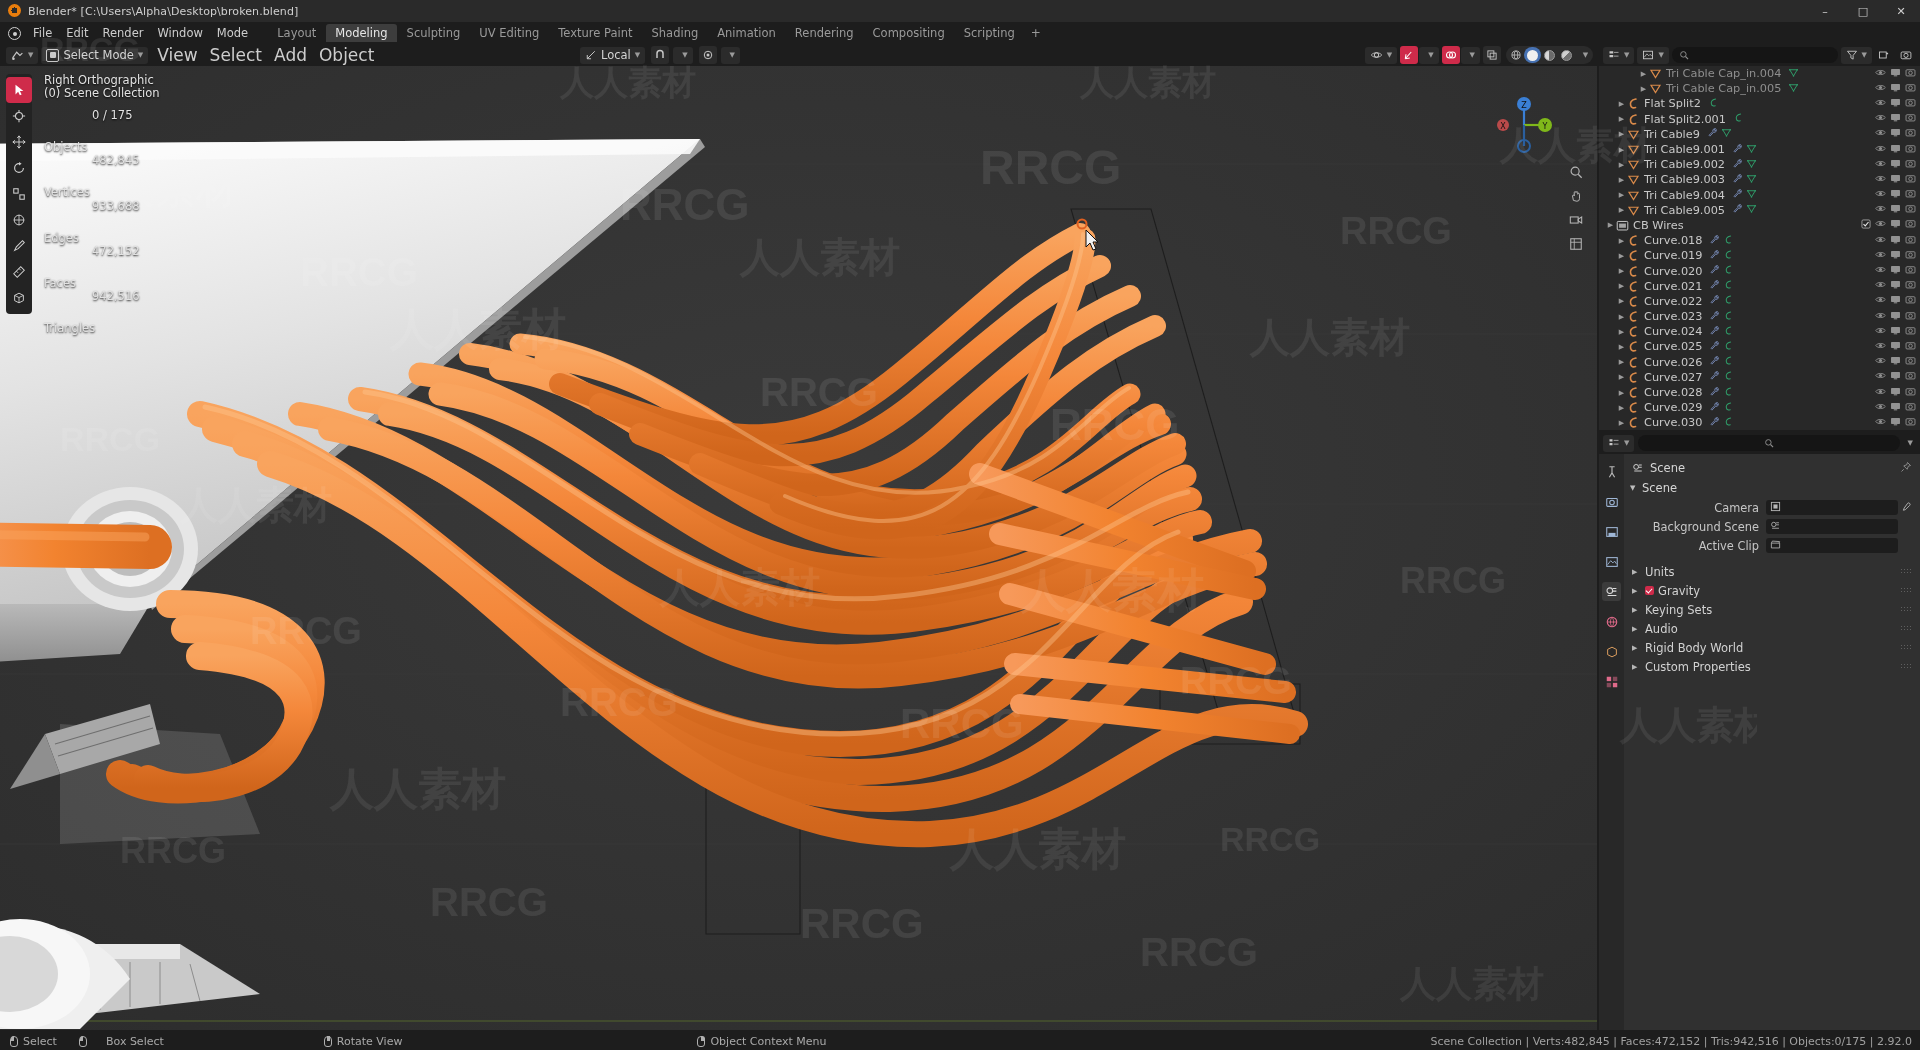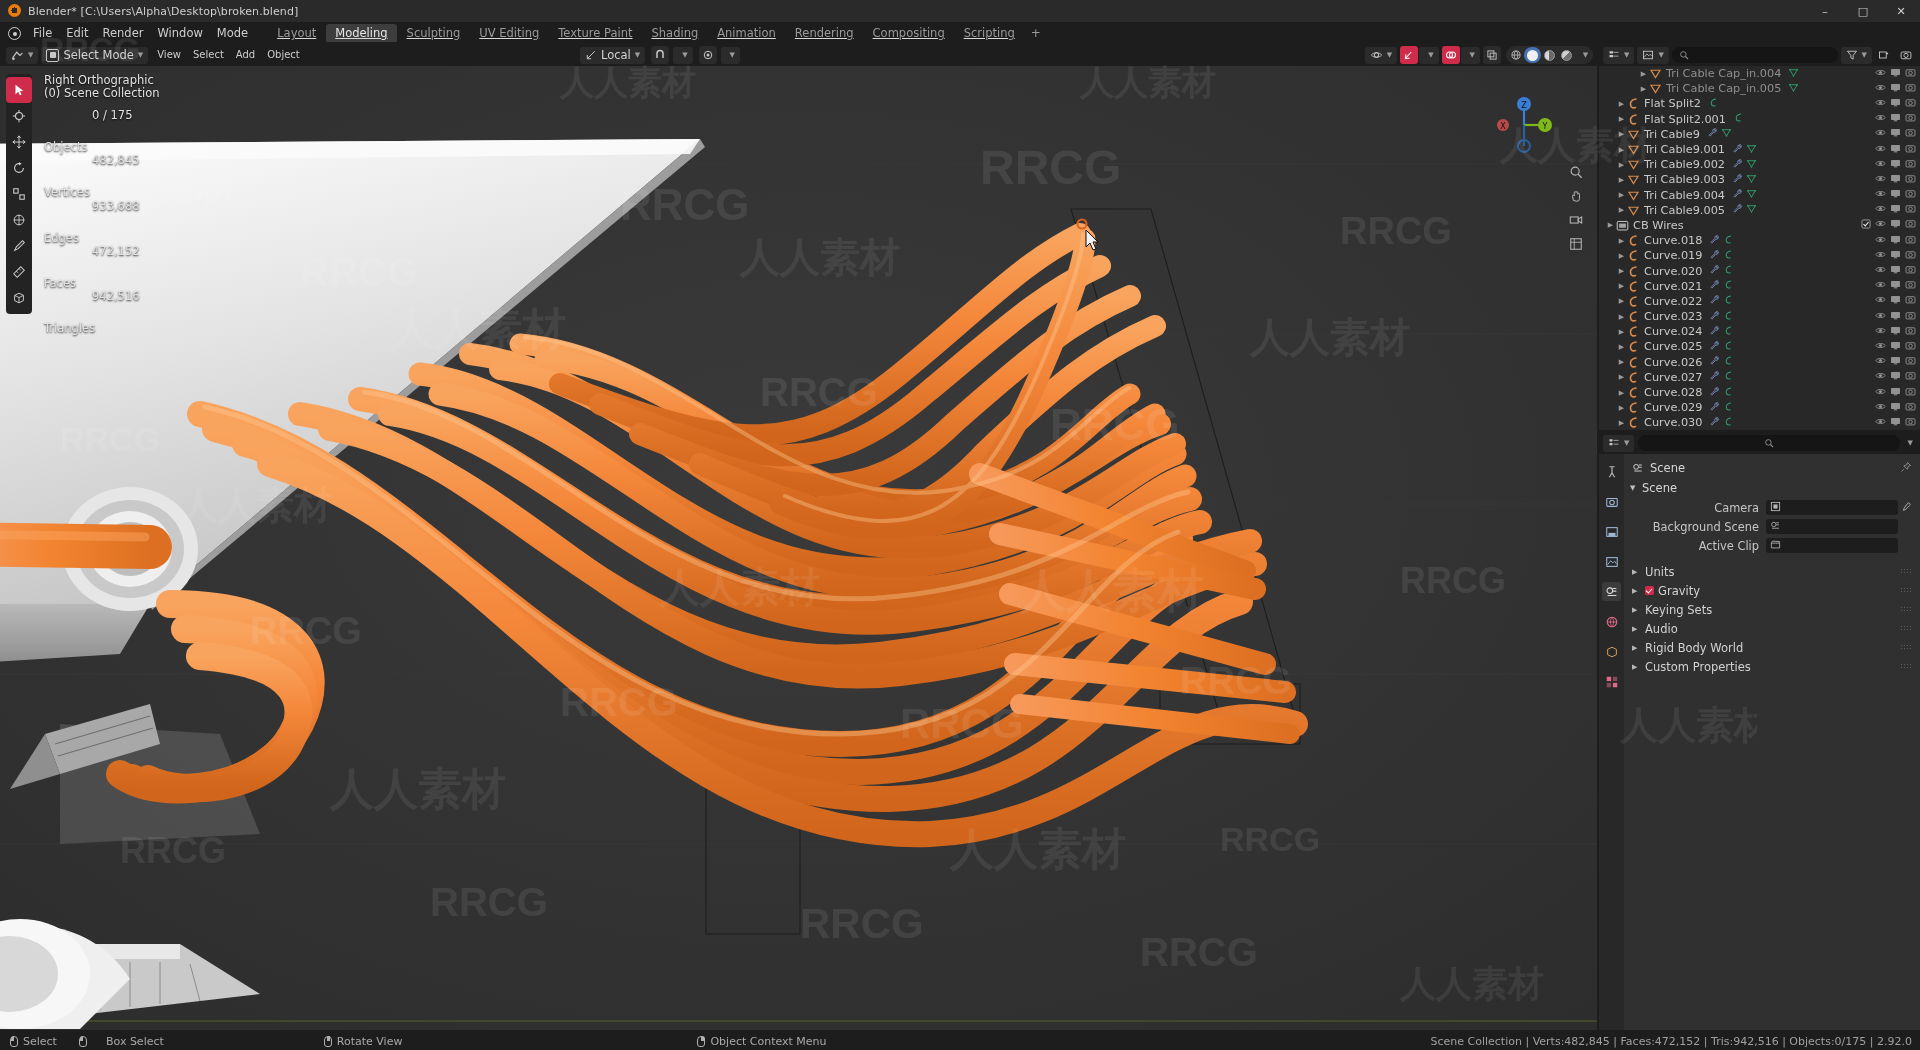--- a/index.html
+++ b/index.html
@@ -32,21 +32,21 @@
     position:absolute; left:0; top:22px; width:1920px; height:22px;
     background:#1d1d1d; display:flex; align-items:center;
   }
   .blender-logo { width:22px;height:20px;margin-left:4px;position:relative;flex:0 0 auto; }
   .blender-logo .bl { position:absolute; left:4px; top:4px; width:13px;height:13px;border-radius:50%;
       border:1.6px solid #d0d0d0; }
   .blender-logo .bl:after { content:""; position:absolute; left:3.5px; top:3.5px; width:4px;height:4px;
       border-radius:50%; background:#d0d0d0; }
   .menus { display:flex; align-items:center; height:22px; }
   .menu-item { padding:0 7px; height:22px; line-height:22px; font-size:11.5px; color:#cdcdcd; cursor:default; }
-  .ws-tabs { display:flex; align-items:center; height:22px; margin-left:13px;text-decoration:underline; }
+  .ws-tabs { display:flex; align-items:center; height:22px; margin-left:13px; }
   .ws-tab {
     padding:0 9px; height:18px; line-height:18px; font-size:11.5px; color:#9a9a9a;
     border-radius:3px 3px 0 0; margin-right:1px; cursor:default;
   }
   .ws-tab.active { background:#3d3d3d; color:#e6e6e6; }
   .ws-add { color:#9a9a9a; padding:0 6px; font-size:12px; line-height:18px; }
 
   
   .viewport {
     position:absolute; left:0; top:44px; width:1597px; height:986px;
@@ -54,21 +54,21 @@
   }
   .vp-header {
     position:absolute; left:0; top:0; width:1597px; height:22px;
     background:#1d1d1d; display:flex; align-items:center; z-index:6;
   }
   .dd { display:flex;align-items:center; background:#2b2b2b; border-radius:3px; height:17px;
         padding:0 5px; margin-right:3px; color:#d2d2d2; font-size:11.5px;}
   .caret { font-size:7px; margin-left:4px; color:#9b9b9b; }
   .icoBox { width:13px;height:13px;border:1.3px solid #c8c8c8;border-radius:2px; margin-right:4px; position:relative;}
   .icoBox:after{content:"";position:absolute;left:2.5px;top:2.5px;width:6px;height:6px;background:#c8c8c8;border-radius:1px;}
-  .vp-menu { padding:0 6px; height:22px; line-height:22px; font-size:10px; color:#cdcdcd; }
+  .vp-menu { padding:0 6px; height:22px; line-height:22px; font-size:17px; color:#cdcdcd; }
   .vp-right { position:absolute; right:4px; top:2px; height:18px; display:flex; align-items:center; }
   .sqico { width:18px;height:18px;border-radius:3px; display:flex;align-items:center;justify-content:center;
           background:transparent; margin-right:1px; }
   .sqico.on { background:#cf2b4a; }
   .sqico.shade { background:#2b2b2b; }
   .shadegrp { display:flex; background:#2b2b2b; border-radius:9px; padding:1px; margin-left:4px;}
   .shadegrp .s { width:17px;height:16px;display:flex;align-items:center;justify-content:center;border-radius:8px;}
   .shadegrp .s.active { background:#4772b3; }
   .circ { width:11px;height:11px;border-radius:50%; }
 

